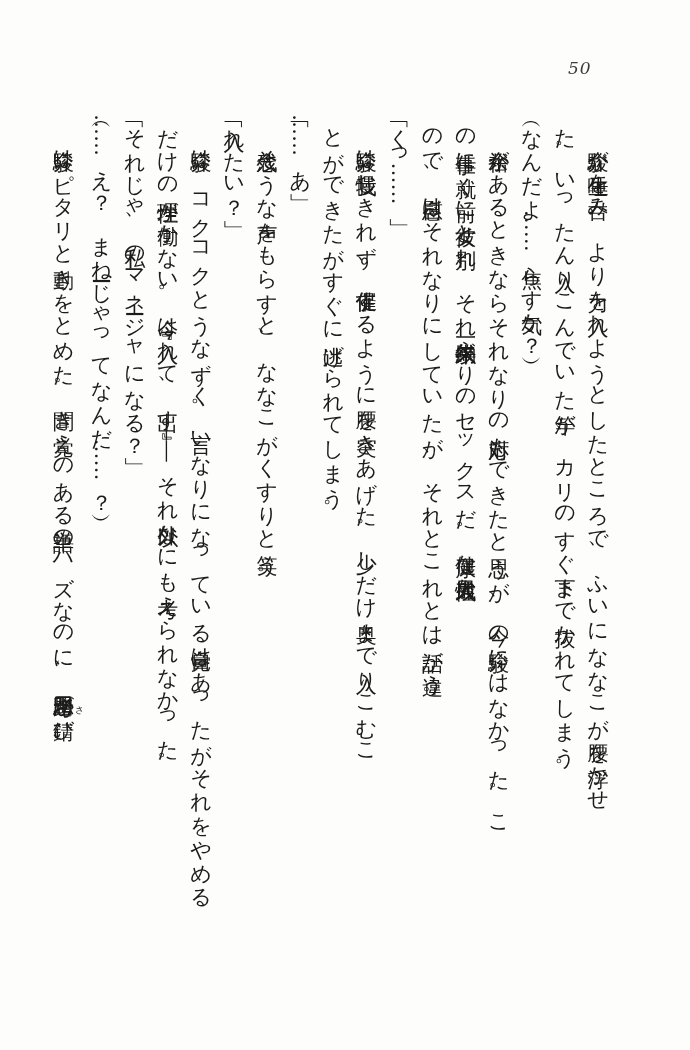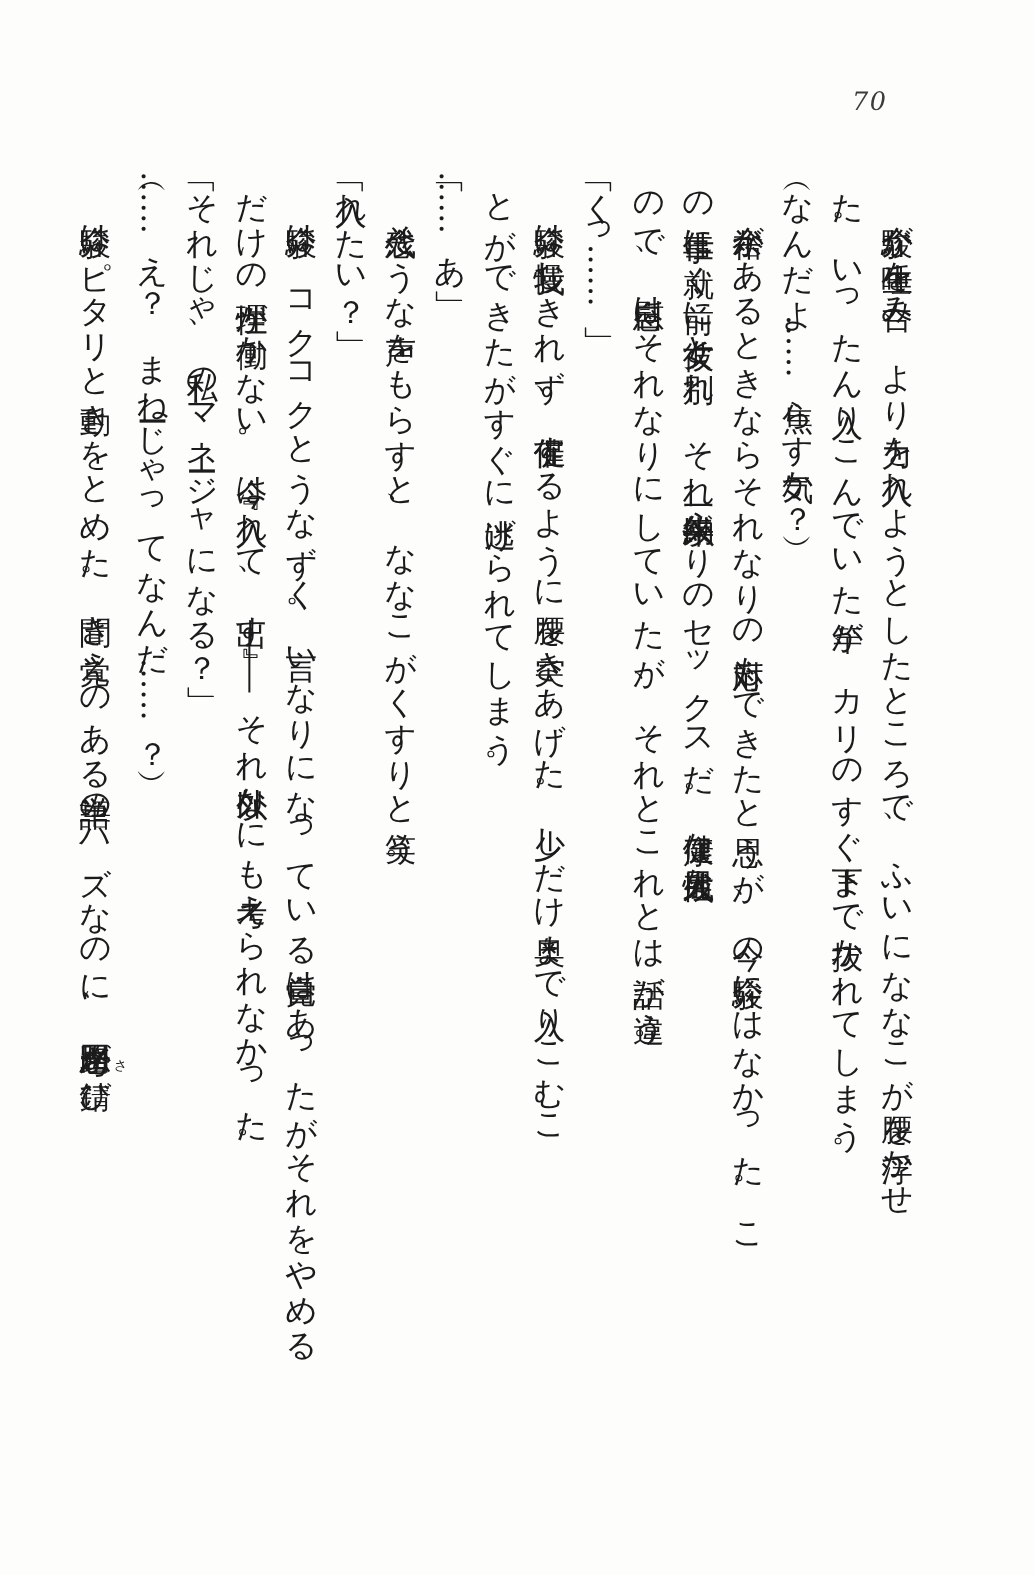--- a/index.html
+++ b/index.html
@@ -51,21 +51,21 @@
   ruby rt {
     font-size: 9px;
     letter-spacing: 0;
     color: #1b1b1b;
   }
 </style>
 </head>
 <body>
 
 <div class="page">
-  <div class="page-number">70</div>
+  <div class="page-number">50</div>
   <div class="page-text">
       <p class="indent">駿介が生唾を呑み、より力を入れようとしたところで、ふいにななこが腰を浮かせ<br>た。いったん入りこんでいた竿が、カリのすぐ下まで抜かれてしまう。</p>
       <p>（なんだよ……焦らす気か？）</p>
       <p class="indent">余裕があるときならそれなりの対応もできたと思うが、今の駿介にはなかった。こ<br>の仕事に就く前に彼女と別れ、それ以来約一年ぶりのセックスだ。健康な成人男性な<br>ので、自慰はそれなりにしていたが、それとこれとは話が違う。</p>
       <p>「くっ……」</p>
       <p class="indent">駿介は我慢しきれず、催促するように腰を突きあげた。少しだけ奥まで入りこむこ<br>とができたがすぐに逃げられてしまう。</p>
       <p>「……あ」</p>
       <p class="indent">残念そうな声をもらすと、ななこがくすりと笑う。</p>
       <p>「入れたい？」</p>
       <p class="indent">駿介は、コクコクとうなずく。言いなりになっている自覚はあったがそれをやめる<br>だけの理性が働かない。今は『入れて、出す』――それ以外なにも考えられなかった。</p>

